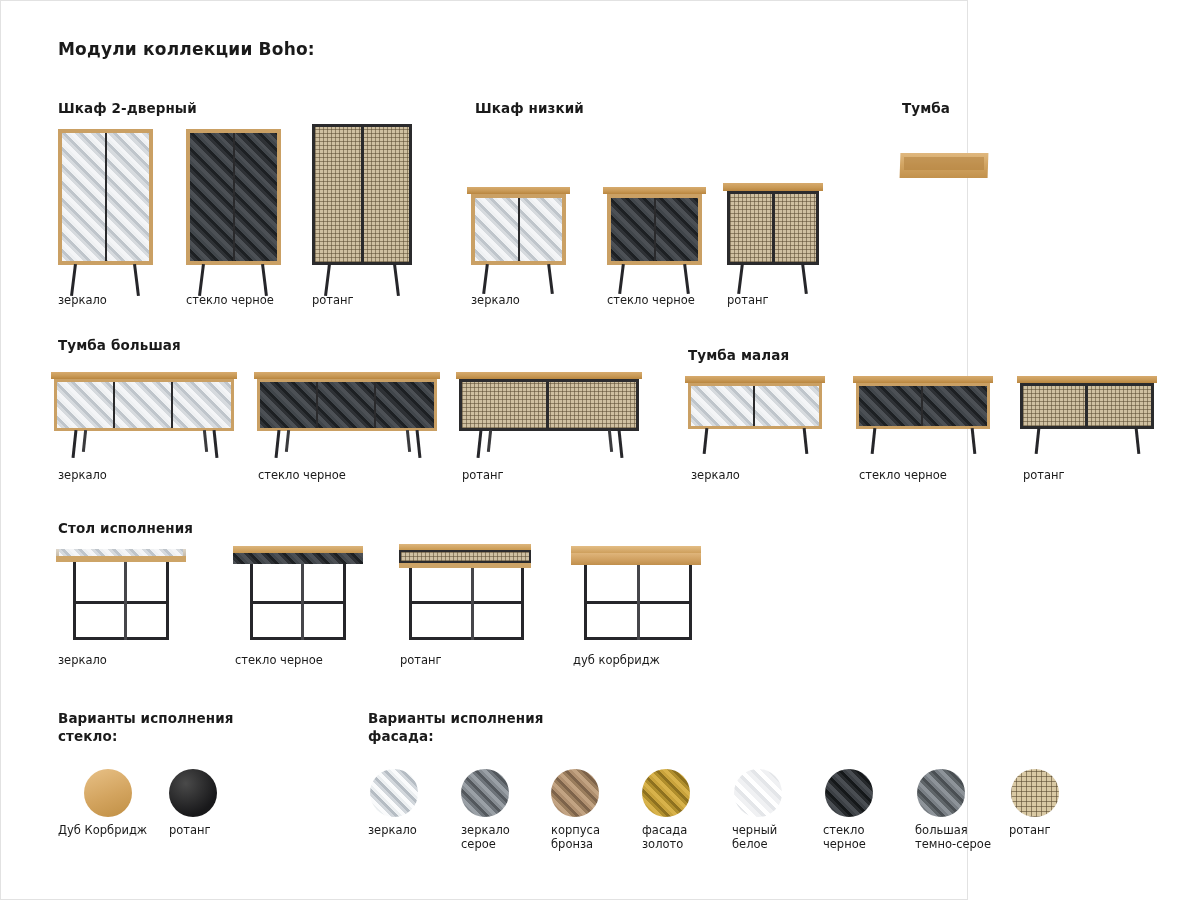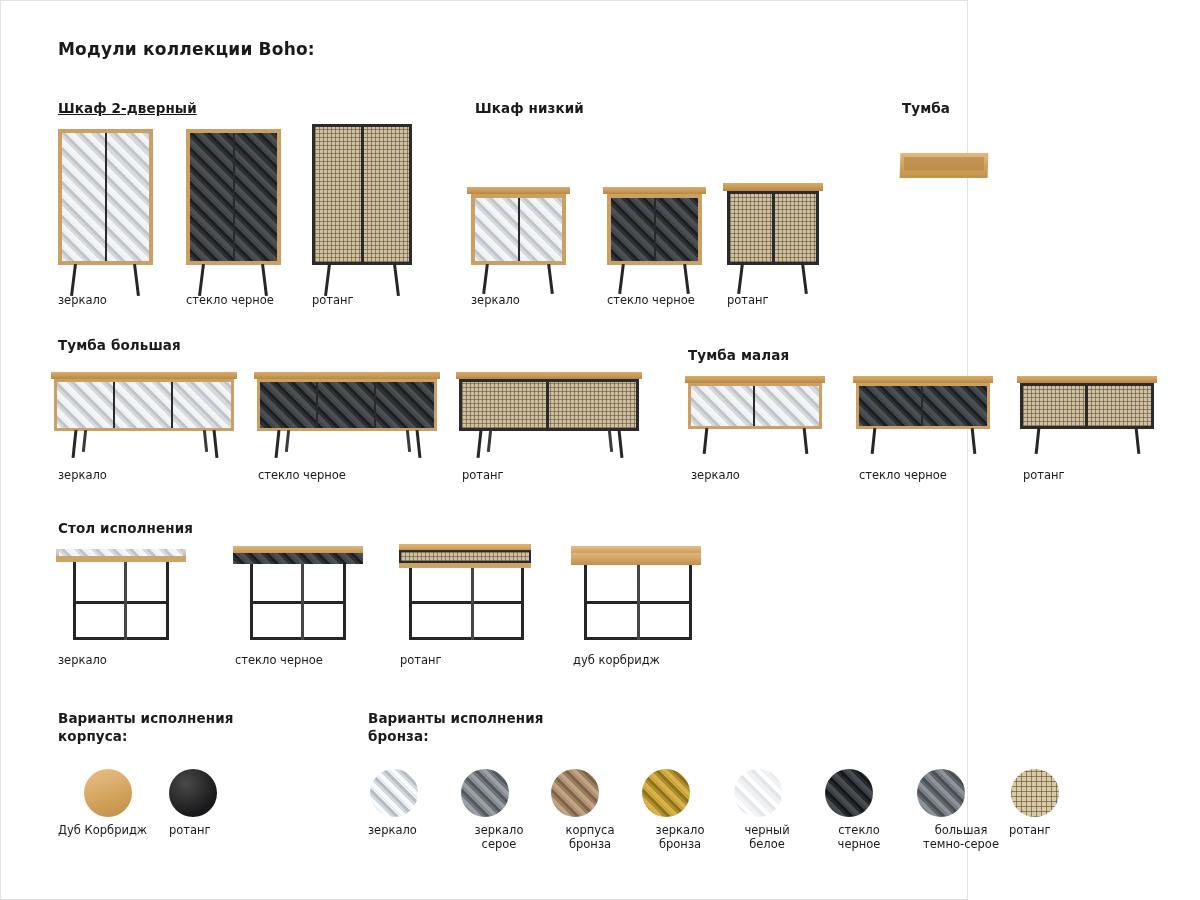--- a/index.html
+++ b/index.html
@@ -41,21 +41,21 @@
     font-weight: bold;
     letter-spacing: 0.1px;
   }
 
   .caption {
     position: absolute;
     font-size: 11.5px;
     color: #1a1a1a;
     white-space: nowrap;
   }
-  .caption.two-line { line-height: 1.25; white-space: normal; text-align: center; }
+  .caption.two-line { line-height: 1.25; white-space: normal; }
 
   
   .piece { position: absolute; }
 
   .legs { position: absolute; }
   .leg {
     position: absolute;
     background: #26262a;
   }
 
@@ -123,21 +123,21 @@
       repeating-linear-gradient(90deg, rgba(90,75,50,.6) 0 1px, rgba(0,0,0,0) 1px 5px);
   }
 </style>
 </head>
 <body>
 
 <div class="page">
 
   <div class="main-title">Модули коллекции Boho:</div>
 
-  <div class="sect-title" style="left:57px; top:99px;text-decoration:underline;">Шкаф 2-дверный</div>
+  <div class="sect-title" style="left:57px; top:99px;">Шкаф 2-дверный</div>
 
   <div class="piece">
     <div class="cab-frame" style="left:57px; top:128px; width:95px; height:136px;">
       <div class="fill mirror" style="left:0; top:0; right:0; bottom:0; width:auto; height:auto;"></div>
       <div class="divider" style="left:43px; top:0; width:2px; height:128px;"></div>
     </div>
     <div class="legs">
       <div class="leg" style="left:71px; top:263px; width:3px; height:32px; transform:rotate(7deg);"></div>
       <div class="leg" style="left:134px; top:263px; width:3px; height:32px; transform:rotate(-7deg);"></div>
     </div>
@@ -358,45 +358,45 @@
       <div class="leg" style="left:688px; top:564px; width:3px; height:75px;"></div>
       <div class="leg" style="left:583px; top:600px; width:108px; height:3px;"></div>
       <div class="leg" style="left:583px; top:636px; width:108px; height:3px;"></div>
       <div class="leg" style="left:636px; top:564px; width:3px; height:75px; background:#46464a;"></div>
     </div>
     <div class="caption" style="left:572px; top:652px;">дуб корбридж</div>
   </div>
 
   <div class="sect-title" style="left:57px; top:708px; width:260px; line-height:1.35;">
     <span>Варианты исполнения</span><br>
-    <span>корпуса:</span>
+    <span>стекло:</span>
   </div>
 
   <div class="swatch sw-oak" style="left:83px; top:768px;"></div>
   <div class="caption" style="left:57px; top:822px;">Дуб Корбридж</div>
 
   <div class="swatch sw-black" style="left:168px; top:768px;"></div>
   <div class="caption" style="left:168px; top:822px;">ротанг</div>
 
   <div class="sect-title" style="left:367px; top:708px; width:300px; line-height:1.35;">
     <span>Варианты исполнения</span><br>
-    <span>бронза:</span>
+    <span>фасада:</span>
   </div>
 
   <div class="swatch sw-mirror" style="left:369px; top:768px;"></div>
   <div class="caption" style="left:367px; top:822px;">зеркало</div>
 
   <div class="swatch sw-mirror-grey" style="left:460px; top:768px;"></div>
   <div class="caption two-line" style="left:460px; top:822px; width:76px;">зеркало серое</div>
 
   <div class="swatch sw-mirror-bronze" style="left:550px; top:768px;"></div>
   <div class="caption two-line" style="left:550px; top:822px; width:78px;">корпуса бронза</div>
 
   <div class="swatch sw-mirror-gold" style="left:641px; top:768px;"></div>
-  <div class="caption two-line" style="left:641px; top:822px; width:76px;">зеркало бронза</div>
+  <div class="caption two-line" style="left:641px; top:822px; width:76px;">фасада золото</div>
 
   <div class="swatch sw-glass-white" style="left:733px; top:768px;"></div>
   <div class="caption two-line" style="left:731px; top:822px; width:70px;">черный белое</div>
 
   <div class="swatch sw-glass-black" style="left:824px; top:768px;"></div>
   <div class="caption two-line" style="left:822px; top:822px; width:72px;">стекло черное</div>
 
   <div class="swatch sw-glass-dgrey" style="left:916px; top:768px;"></div>
   <div class="caption two-line" style="left:914px; top:822px; width:92px;">большая темно-серое</div>
 

